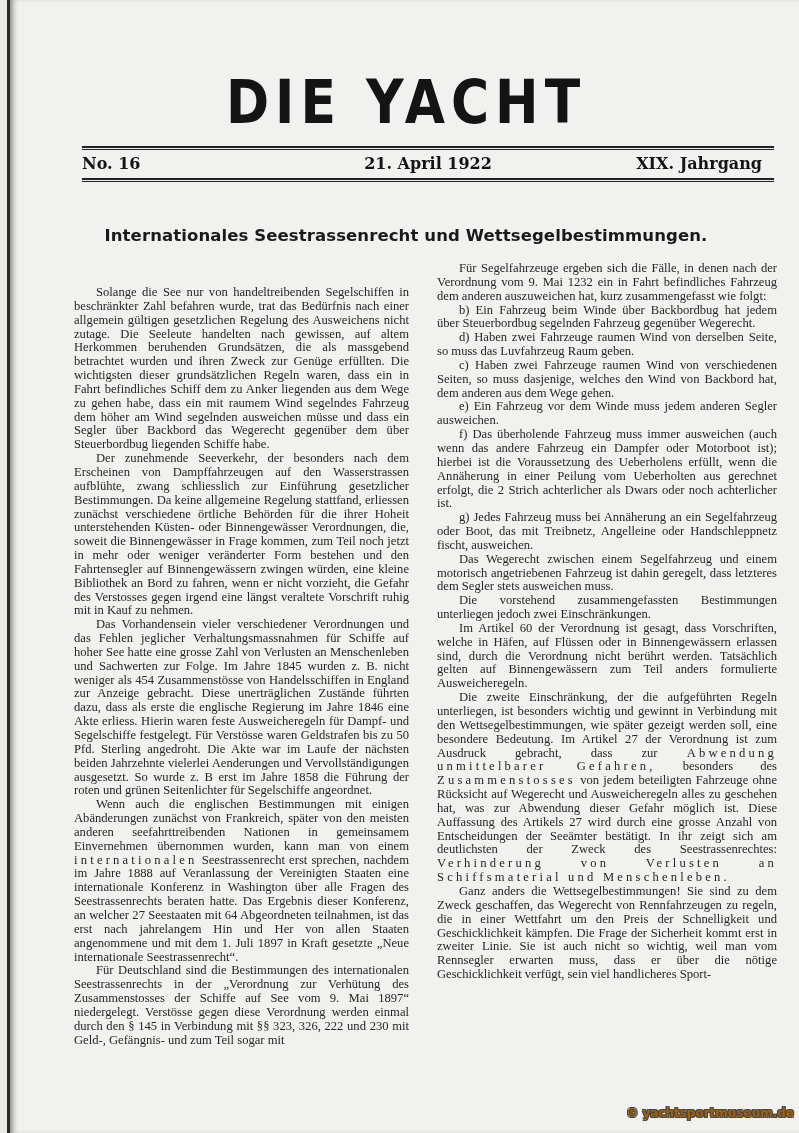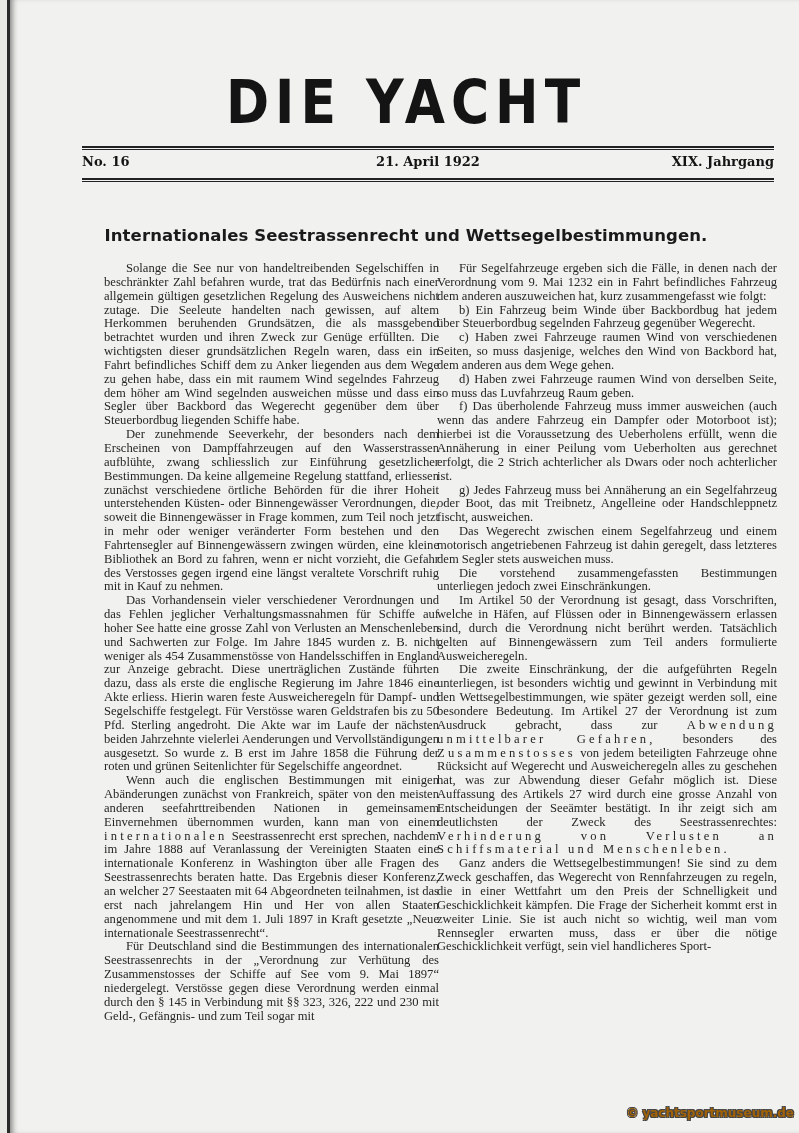--- a/index.html
+++ b/index.html
@@ -4,30 +4,30 @@
 <style>
   html,body{margin:0;padding:0;}
   body{width:799px;height:1133px;background:#e9e9e6;position:relative;overflow:hidden;}
   .page{position:absolute;left:7px;top:0;width:792px;height:1133px;background:#f1f1ef;
         border-left:3px solid #2a2a2a;box-shadow:inset 6px 0 6px -4px #777;}
   .masthead{position:absolute;left:0;right:0;top:68px;text-align:center;
         font-family:"DejaVu Sans",sans-serif;font-weight:bold;font-size:52px;letter-spacing:6px;
         color:#141414;transform:scaleY(1.15);transform-origin:top center;}
   .rule{position:absolute;left:72px;width:692px;border-top:2px solid #222;border-bottom:1px solid #222;height:1px;}
   .infobar{position:absolute;left:72px;width:692px;top:154px;height:22px;
-        font-family:"DejaVu Serif",serif;font-weight:bold;font-size:13px;color:#141414;}
+        font-family:"DejaVu Serif",serif;font-weight:bold;font-size:16px;color:#141414;}
   .infobar span{position:absolute;top:0;}
   .info-no{left:0;}
   .info-date{left:0;right:0;text-align:center;}
-  .info-year{right:0;}
+  .info-year{right:12px;}
   .title{position:absolute;left:0;right:0;top:226px;text-align:center;
         font-family:"DejaVu Sans",sans-serif;font-weight:bold;font-size:16.5px;color:#1a1a1a;letter-spacing:0.1px;}
   .col{position:absolute;top:262px;font-family:"Liberation Serif",serif;font-size:12.6px;
         line-height:13.85px;color:#262626;text-align:justify;hyphens:manual;}
-  .col-left{left:94px;width:335px;}
+  .col-left{left:64px;width:335px;margin-top:24px;}
   .col-right{left:427px;width:340px;}
   .col p{margin:0;text-indent:22px;}
   .col p.cont{text-indent:0;}
   .sp{letter-spacing:3.2px;}
   .watermark{position:absolute;right:8px;top:1106px;font-family:"DejaVu Sans",sans-serif;
         font-weight:bold;font-size:12px;color:#a16207;
         text-shadow:-1px -1px 0 #444,1px -1px 0 #444,-1px 1px 0 #444,1px 1px 0 #444;}
 </style>
 </head>
 <body>
@@ -50,25 +50,26 @@
     <p>Solange die See nur von handeltreibenden Segelschiffen in beschränkter Zahl befahren wurde, trat das Bedürfnis nach einer allgemein gültigen gesetzlichen Regelung des Ausweichens nicht zutage. Die Seeleute handelten nach gewissen, auf altem Herkommen beruhenden Grundsätzen, die als massgebend betrachtet wurden und ihren Zweck zur Genüge erfüllten. Die wichtigsten dieser grundsätzlichen Regeln waren, dass ein in Fahrt befindliches Schiff dem zu Anker liegenden aus dem Wege zu gehen habe, dass ein mit raumem Wind segelndes Fahrzeug dem höher am Wind segelnden ausweichen müsse und dass ein Segler über Backbord das Wegerecht gegenüber dem über Steuerbordbug liegenden Schiffe habe.</p>
     <p>Der zunehmende Seeverkehr, der besonders nach dem Erscheinen von Dampffahrzeugen auf den Wasserstrassen aufblühte, zwang schliesslich zur Einführung gesetzlicher Bestimmungen. Da keine allgemeine Regelung stattfand, erliessen zunächst verschiedene örtliche Behörden für die ihrer Hoheit unterstehenden Küsten- oder Binnengewässer Verordnungen, die, soweit die Binnengewässer in Frage kommen, zum Teil noch jetzt in mehr oder weniger veränderter Form bestehen und den Fahrtensegler auf Binnengewässern zwingen würden, eine kleine Bibliothek an Bord zu fahren, wenn er nicht vorzieht, die Gefahr des Verstosses gegen irgend eine längst veraltete Vorschrift ruhig mit in Kauf zu nehmen.</p>
     <p>Das Vorhandensein vieler verschiedener Verordnungen und das Fehlen jeglicher Verhaltungsmassnahmen für Schiffe auf hoher See hatte eine grosse Zahl von Verlusten an Menschenleben und Sachwerten zur Folge. Im Jahre 1845 wurden z. B. nicht weniger als 454 Zusammenstösse von Handelsschiffen in England zur Anzeige gebracht. Diese unerträglichen Zustände führten dazu, dass als erste die englische Regierung im Jahre 1846 eine Akte erliess. Hierin waren feste Ausweicheregeln für Dampf- und Segelschiffe festgelegt. Für Verstösse waren Geldstrafen bis zu 50 Pfd. Sterling angedroht. Die Akte war im Laufe der nächsten beiden Jahrzehnte vielerlei Aenderungen und Vervollständigungen ausgesetzt. So wurde z. B erst im Jahre 1858 die Führung der roten und grünen Seitenlichter für Segelschiffe angeordnet.</p>
     <p><span>Wenn auch die englischen Bestimmungen mit einigen Abänderungen zunächst von Frankreich, später von den meisten anderen seefahrttreibenden Nationen in gemeinsamem Einvernehmen übernommen wurden, kann man von einem </span><span class="sp">internationalen</span><span> Seestrassenrecht erst sprechen, nachdem im Jahre 1888 auf Veranlassung der Vereinigten Staaten eine internationale Konferenz in Washington über alle Fragen des Seestrassenrechts beraten hatte. Das Ergebnis dieser Konferenz, an welcher 27 Seestaaten mit 64 Abgeordneten teilnahmen, ist das erst nach jahrelangem Hin und Her von allen Staaten angenommene und mit dem 1. Juli 1897 in Kraft gesetzte „Neue internationale Seestrassenrecht“.</span></p>
     <p>Für Deutschland sind die Bestimmungen des internationalen Seestrassenrechts in der „Verordnung zur Verhütung des Zusammenstosses der Schiffe auf See vom 9. Mai 1897“ niedergelegt. Verstösse gegen diese Verordnung werden einmal durch den § 145 in Verbindung mit §§ 323, 326, 222 und 230 mit Geld-, Gefängnis- und zum Teil sogar mit</p>
   </div>
 
   <div class="col col-right">
     <p>Für Segelfahrzeuge ergeben sich die Fälle, in denen nach der Verordnung vom 9. Mai 1232 ein in Fahrt befindliches Fahrzeug dem anderen auszuweichen hat, kurz zusammengefasst wie folgt:</p>
     <p>b) Ein Fahrzeug beim Winde über Backbordbug hat jedem über Steuerbordbug segelnden Fahrzeug gegenüber Wegerecht.</p>
+    <p>d) Haben zwei Fahrzeuge raumen Wind von derselben Seite, so muss das Luvfahrzeug Raum geben.</p>
     <p>c) Haben zwei Fahrzeuge raumen Wind von verschiedenen Seiten, so muss dasjenige, welches den Wind von Backbord hat, dem anderen aus dem Wege gehen.</p>
-    <p>d) Haben zwei Fahrzeuge raumen Wind von derselben Seite, so muss das Luvfahrzeug Raum geben.</p>
+    <p>e) Ein Fahrzeug vor dem Winde muss jedem anderen Segler ausweichen.</p>
     <p>f) Das überholende Fahrzeug muss immer ausweichen (auch wenn das andere Fahrzeug ein Dampfer oder Motorboot ist); hierbei ist die Voraussetzung des Ueberholens erfüllt, wenn die Annäherung in einer Peilung vom Ueberholten aus gerechnet erfolgt, die 2 Strich achterlicher als Dwars oder noch achterlicher ist.</p>
     <p>g) Jedes Fahrzeug muss bei Annäherung an ein Segelfahrzeug oder Boot, das mit Treibnetz, Angelleine oder Handschleppnetz fischt, ausweichen.</p>
     <p>Das Wegerecht zwischen einem Segelfahrzeug und einem motorisch angetriebenen Fahrzeug ist dahin geregelt, dass letzteres dem Segler stets ausweichen muss.</p>
     <p>Die vorstehend zusammengefassten Bestimmungen unterliegen jedoch zwei Einschränkungen.</p>
-    <p>Im Artikel 50 der Verordnung ist gesagt, dass Vorschriften, welche in Häfen, auf Flüssen oder in Binnengewässern erlassen sind, durch die Verordnung nicht berührt werden. Tatsächlich gelten auf Binnengewässern zum Teil anders formulierte Ausweicheregeln.</p>
+    <p>Im Artikel 60 der Verordnung ist gesagt, dass Vorschriften, welche in Häfen, auf Flüssen oder in Binnengewässern erlassen sind, durch die Verordnung nicht berührt werden. Tatsächlich gelten auf Binnengewässern zum Teil anders formulierte Ausweicheregeln.</p>
     <p><span>Die zweite Einschränkung, der die aufgeführten Regeln unterliegen, ist besonders wichtig und gewinnt in Verbindung mit den Wettsegelbestimmungen, wie später gezeigt werden soll, eine besondere Bedeutung. Im Artikel 27 der Verordnung ist zum Ausdruck gebracht, dass zur </span><span class="sp">Abwendung unmittelbarer Gefahren,</span><span> besonders des </span><span class="sp">Zusammenstosses</span><span> von jedem beteiligten Fahrzeuge ohne Rücksicht auf Wegerecht und Ausweicheregeln alles zu geschehen hat, was zur Abwendung dieser Gefahr möglich ist. Diese Auffassung des Artikels 27 wird durch eine grosse Anzahl von Entscheidungen der Seeämter bestätigt. In ihr zeigt sich am deutlichsten der Zweck des Seestrassenrechtes: </span><span class="sp">Verhinderung von Verlusten an Schiffsmaterial und Menschenleben.</span></p>
     <p>Ganz anders die Wettsegelbestimmungen! Sie sind zu dem Zweck geschaffen, das Wegerecht von Rennfahrzeugen zu regeln, die in einer Wettfahrt um den Preis der Schnelligkeit und Geschicklichkeit kämpfen. Die Frage der Sicherheit kommt erst in zweiter Linie. Sie ist auch nicht so wichtig, weil man vom Rennsegler erwarten muss, dass er über die nötige Geschicklichkeit verfügt, sein viel handlicheres Sport-</p>
   </div>
 
   <div class="watermark">© yachtsportmuseum.de</div>
 </div>
 
 </body></html>

